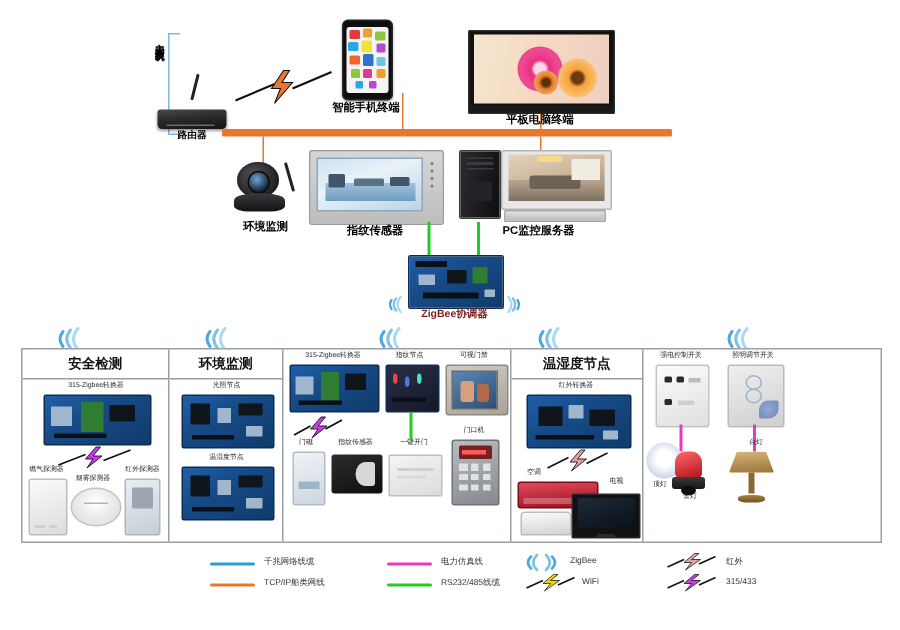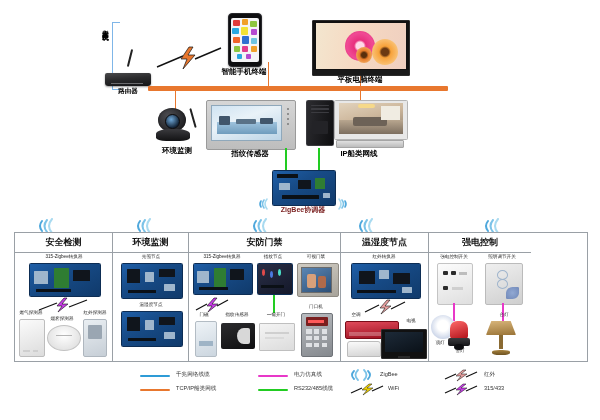--- a/index.html
+++ b/index.html
@@ -197,21 +197,21 @@
     <div class="abs monitor" style="left:28px;top:0;width:72px;height:38px;">
       <div class="mon-screen">
         <div class="abs" style="left:0;top:54%;width:100%;height:46%;background:linear-gradient(180deg,#b8a68f,#7d6f60);"></div>
         <div class="abs" style="left:22%;top:46%;width:52%;height:28%;background:#6d6257;border-radius:2px;"></div>
         <div class="abs" style="left:66%;top:10%;width:28%;height:46%;background:#f0ece2;"></div>
         <div class="abs" style="left:30%;top:4%;width:26%;height:10%;background:#f6d98a;border-radius:2px;"></div>
       </div>
     </div>
     <div class="abs keyboard" style="left:30px;top:40px;width:66px;height:6px;"></div>
   </div>
-  <div class="abs lbl" style="left:320px;top:150px;width:78px;">IP船类网线</div>
+  <div class="abs lbl" style="left:320px;top:150px;width:78px;">PC监控服务器</div>
 
   <div class="abs" style="left:285px;top:148px;width:2.4px;height:22px;background:#22CC22;"></div>
   <div class="abs" style="left:318px;top:148px;width:2.4px;height:22px;background:#22CC22;"></div>
 
   <div class="abs board" style="left:272px;top:170px;width:62px;height:34px;">
     <div class="hdr" style="left:6%;top:10%;width:34%;height:10%;"></div>
     <div class="chip" style="left:40%;top:26%;width:22%;height:26%;"></div>
     <div class="chip-s" style="left:10%;top:34%;width:18%;height:22%;"></div>
     <div class="chip-g" style="left:68%;top:20%;width:16%;height:34%;"></div>
     <div class="hdr" style="left:14%;top:72%;width:60%;height:9%;"></div>
@@ -325,21 +325,20 @@
           <div class="chip" style="left:8%;top:16%;width:22%;height:40%;"></div>
           <div class="chip-s" style="left:38%;top:24%;width:16%;height:30%;"></div>
           <div class="chip" style="left:62%;top:14%;width:26%;height:24%;"></div>
           <div class="hdr" style="left:10%;top:76%;width:46%;height:10%;"></div>
           <div class="chip-s" style="left:70%;top:60%;width:18%;height:20%;"></div>
         </div>
       </div>
     </div>
 
     <div class="panel" style="width:152px;">
-      <div class="panel-title">安防门禁</div>
       <div class="panel-body">
         <div class="abs lbl-tiny" style="left:0px;top:2px;width:66px;">315-Zigbee转换器</div>
         <div class="abs board" style="left:4px;top:10px;width:58px;height:30px;">
           <div class="chip-s" style="left:6%;top:22%;width:20%;height:40%;"></div>
           <div class="chip-g" style="left:34%;top:12%;width:22%;height:64%;"></div>
           <div class="chip" style="left:62%;top:18%;width:24%;height:34%;"></div>
           <div class="hdr" style="left:8%;top:78%;width:50%;height:9%;"></div>
         </div>
 
         <div class="abs lbl-tiny" style="left:62px;top:2px;width:44px;">指纹节点</div>
@@ -430,21 +429,20 @@
 
         <div class="abs lbl-tiny" style="left:56px;top:66px;width:28px;">电视</div>
         <div class="abs tv" style="left:40px;top:76px;width:44px;height:28px;">
           <div class="abs" style="left:6%;top:8%;width:88%;height:72%;background:linear-gradient(160deg,#1d2a38,#0a1118);"></div>
           <div class="abs" style="left:36%;bottom:0;width:28%;height:8%;background:#2a2a2a;"></div>
         </div>
       </div>
     </div>
 
     <div class="panel" style="width:102px;">
-      <div class="panel-title">强电控制</div>
       <div class="panel-body">
         <div class="abs lbl-tiny" style="left:0px;top:2px;width:50px;">强电控制开关</div>
         <div class="abs" style="left:8px;top:10px;width:34px;height:40px;background:linear-gradient(160deg,#fcfcfc,#dfdfdf);border:.8px solid #c4c4c4;border-radius:2px;">
           <div class="abs" style="left:16%;top:18%;width:14%;height:10%;background:#2b2b2b;border-radius:1px;"></div>
           <div class="abs" style="left:38%;top:18%;width:14%;height:10%;background:#2b2b2b;border-radius:1px;"></div>
           <div class="abs" style="left:62%;top:20%;width:22%;height:7%;background:#bdbdbd;"></div>
           <div class="abs" style="left:16%;top:56%;width:14%;height:10%;background:#2b2b2b;border-radius:1px;"></div>
           <div class="abs" style="left:40%;top:58%;width:34%;height:8%;background:#cfcfcf;"></div>
         </div>
 

